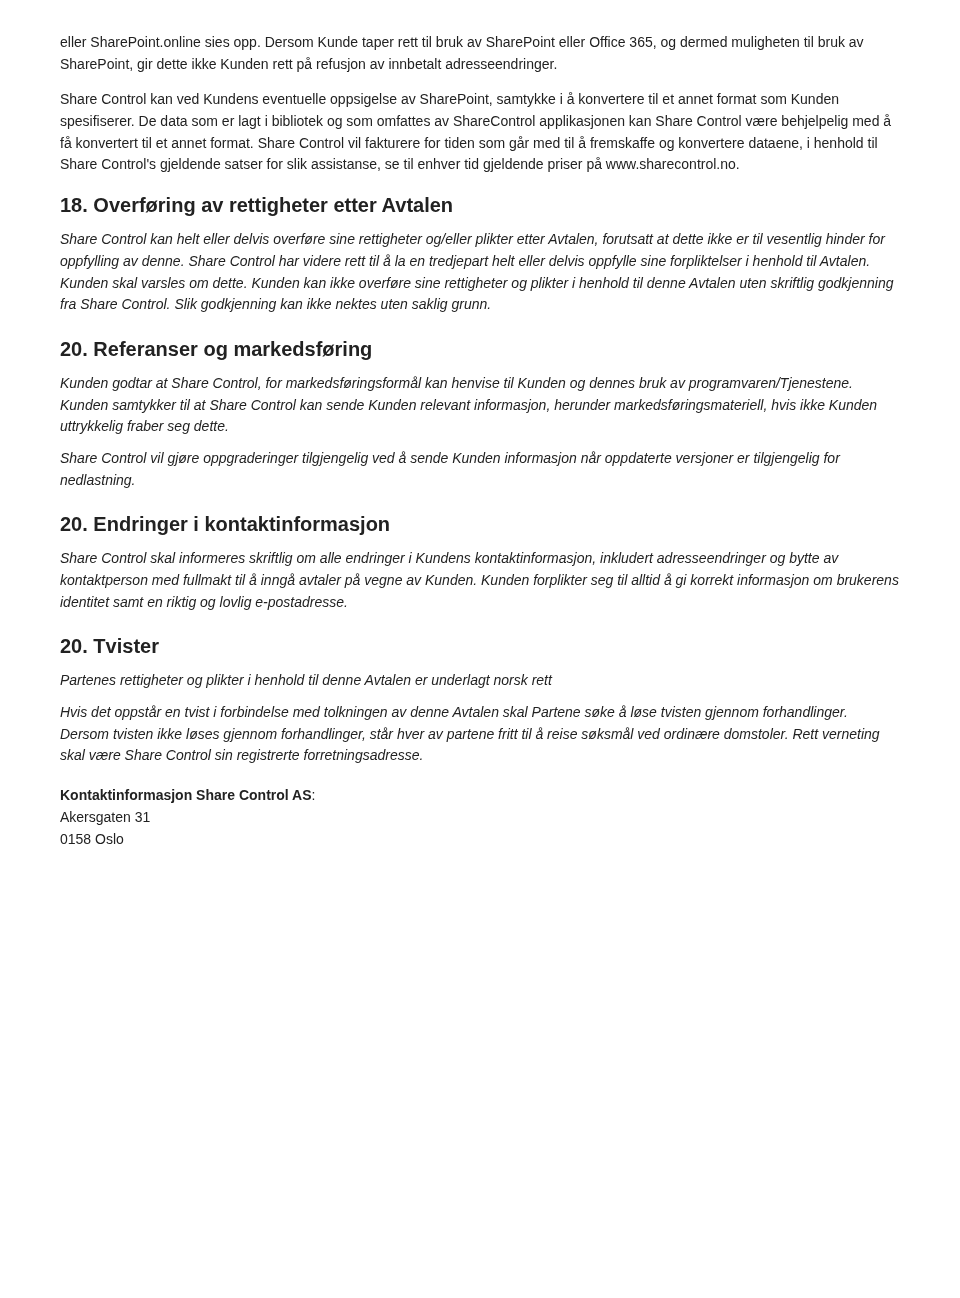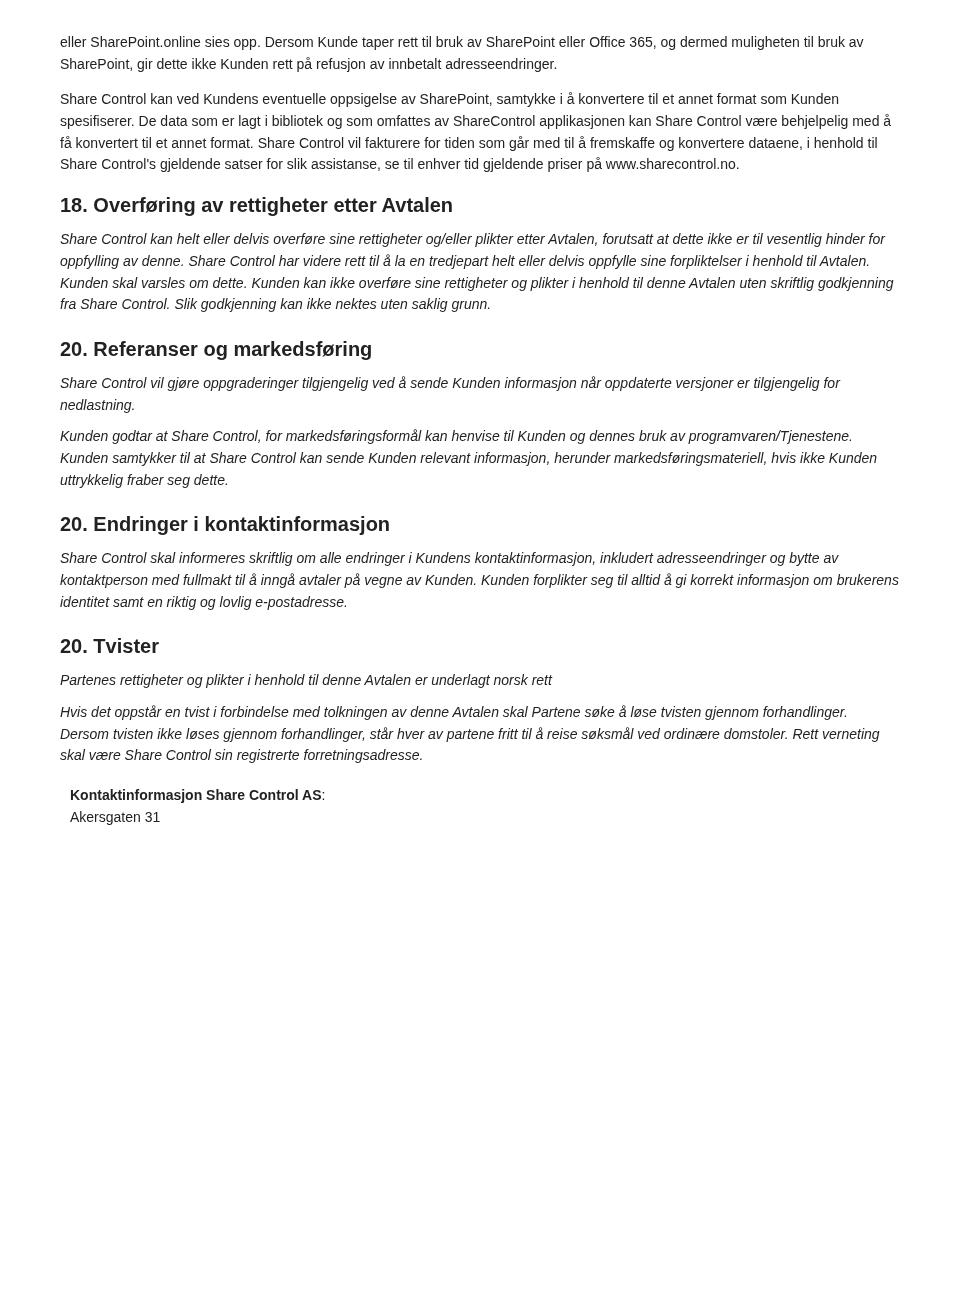--- a/index.html
+++ b/index.html
@@ -30,21 +30,20 @@
     }
     .section-heading.large {
       font-size: 20px;
     }
     .paragraph {
       margin-bottom: 10px;
       font-style: italic;
     }
     .contact-block {
       margin-top: 10px;
-      margin-left: 10px;
     }
     .contact-block .contact-label {
       font-weight: bold;
     }
   </style>
 </head>
 <body>
 
 <div class="intro-text">
   <p>eller SharePoint.online sies opp. Dersom Kunde taper rett til bruk av SharePoint eller Office 365, og dermed muligheten til bruk av SharePoint, gir dette ikke Kunden rett på refusjon av innbetalt adresseendringer.</p>
@@ -54,33 +53,34 @@
   <p>Share Control kan ved Kundens eventuelle oppsigelse av SharePoint, samtykke i å konvertere til et annet format som Kunden spesifiserer. De data som er lagt i bibliotek og som omfattes av ShareControl applikasjonen kan Share Control være behjelpelig med å få konvertert til et annet format. Share Control vil fakturere for tiden som går med til å fremskaffe og konvertere dataene, i henhold til Share Control's gjeldende satser for slik assistanse, se til enhver tid gjeldende priser på www.sharecontrol.no.</p>
 </div>
 
 <div class="section">
   <div class="section-heading large">18. Overføring av rettigheter etter Avtalen</div>
   <p class="paragraph">Share Control kan helt eller delvis overføre sine rettigheter og/eller plikter etter Avtalen, forutsatt at dette ikke er til vesentlig hinder for oppfylling av denne. Share Control har videre rett til å la en tredjepart helt eller delvis oppfylle sine forpliktelser i henhold til Avtalen. Kunden skal varsles om dette. Kunden kan ikke overføre sine rettigheter og plikter i henhold til denne Avtalen uten skriftlig godkjenning fra Share Control. Slik godkjenning kan ikke nektes uten saklig grunn.</p>
 </div>
 
 <div class="section">
   <div class="section-heading large">20. Referanser og markedsføring</div>
+  <p class="paragraph">Kunden godtar at Share Control, for markedsføringsformål kan henvise til Kunden og dennes bruk av programvaren/Tjenestene. Kunden samtykker til at Share Control kan sende Kunden relevant informasjon, herunder markedsføringsmateriell, hvis ikke Kunden uttrykkelig fraber seg dette.</p>
   <p class="paragraph">Share Control vil gjøre oppgraderinger tilgjengelig ved å sende Kunden informasjon når oppdaterte versjoner er tilgjengelig for nedlastning.</p>
-  <p class="paragraph">Kunden godtar at Share Control, for markedsføringsformål kan henvise til Kunden og dennes bruk av programvaren/Tjenestene. Kunden samtykker til at Share Control kan sende Kunden relevant informasjon, herunder markedsføringsmateriell, hvis ikke Kunden uttrykkelig fraber seg dette.</p>
 </div>
 
 <div class="section">
   <div class="section-heading large">20. Endringer i kontaktinformasjon</div>
   <p class="paragraph">Share Control skal informeres skriftlig om alle endringer i Kundens kontaktinformasjon, inkludert adresseendringer og bytte av kontaktperson med fullmakt til å inngå avtaler på vegne av Kunden. Kunden forplikter seg til alltid å gi korrekt informasjon om brukerens identitet samt en riktig og lovlig e-postadresse.</p>
 </div>
 
 <div class="section">
   <div class="section-heading large">20. Tvister</div>
   <p class="paragraph">Partenes rettigheter og plikter i henhold til denne Avtalen er underlagt norsk rett</p>
   <p class="paragraph">Hvis det oppstår en tvist i forbindelse med tolkningen av denne Avtalen skal Partene søke å løse tvisten gjennom forhandlinger. Dersom tvisten ikke løses gjennom forhandlinger, står hver av partene fritt til å reise søksmål ved ordinære domstoler. Rett verneting skal være Share Control sin registrerte forretningsadresse.</p>
 </div>
 
 <div class="contact-block">
   <p>
     <span class="contact-label">Kontaktinformasjon Share Control AS</span><span>:</span>
   </p>
   <p>Akersgaten 31</p>
+  <p>0158 Oslo</p>
 </div>
 
 </body></html>

